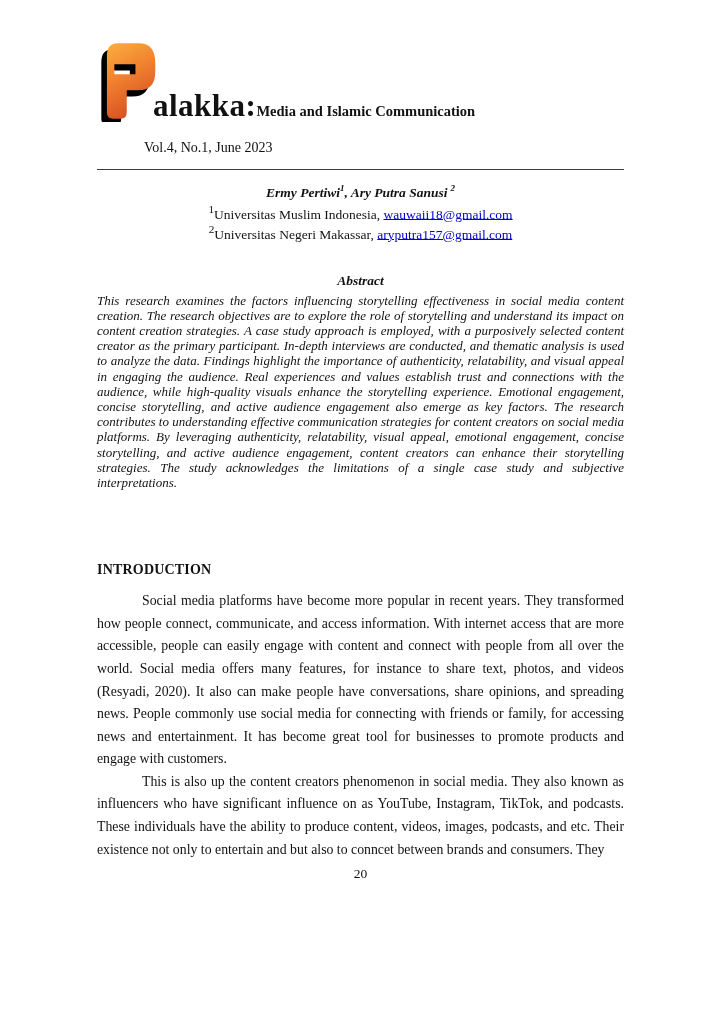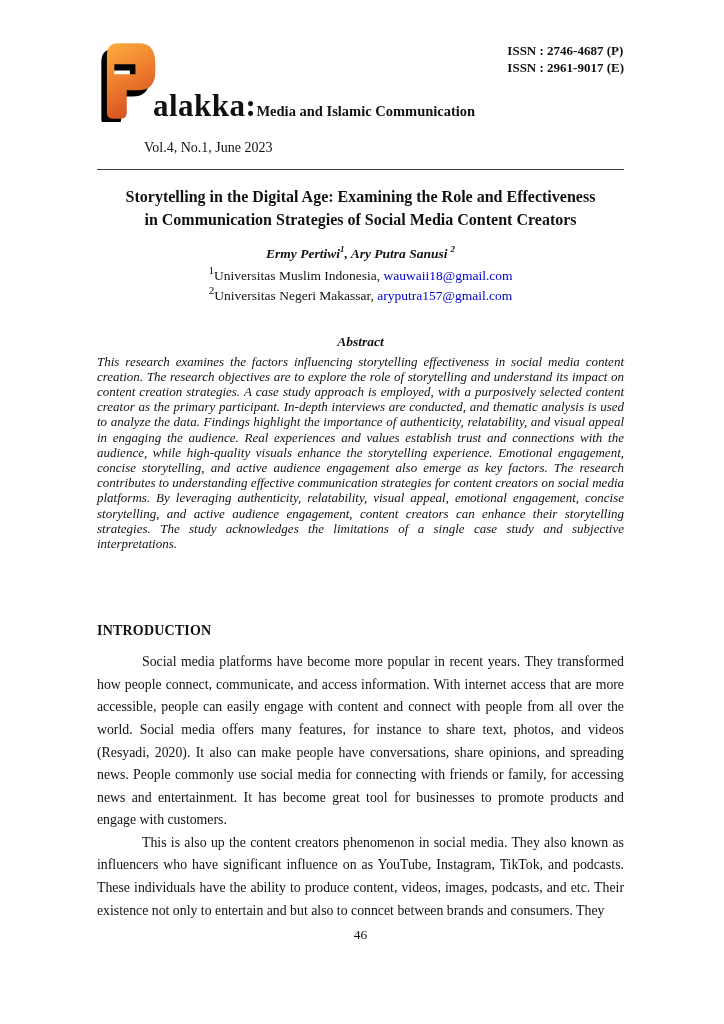--- a/index.html
+++ b/index.html
@@ -25,21 +25,21 @@
   .issn-block { text-align: left; padding-top: 2px; }
   .issn-line { font-size: 13px; font-weight: bold; line-height: 17px; white-space: nowrap; }
   .volume-line { font-size: 14px; margin-top: 18px; margin-left: 47px; }
   .header-rule { border: none; border-top: 1.5px solid #3c3c3c; margin-top: 13px; }
   
   .article-title { margin-top: 15px; text-align: center; font-weight: bold; font-size: 16px; line-height: 23px; }
   .authors-line { margin-top: 13px; text-align: center; font-weight: bold; font-style: italic; font-size: 13.5px; }
   .authors-line sup, .affiliation sup { font-size: 9px; }
   .sup-gap { margin-left: 3px; }
   .affiliations { text-align: center; font-size: 13.5px; line-height: 15.5px; margin-top: 1px; }
-  .email-link { color: #0000cc; cursor: pointer; }
+  .email-link { color: #0000cc; text-decoration: underline; cursor: pointer; }
   
   .abstract-section { margin-top: 31px; }
   .abstract-heading { font-weight: bold; font-style: italic; font-size: 13.5px; text-align: center; }
   .abstract-body { font-style: italic; font-size: 13px; line-height: 15.2px; text-align: justify; margin-top: 4px; }
   .keywords-line { margin-top: 9px; font-style: italic; font-size: 13.5px; }
   .keywords-label { font-weight: bold; text-decoration: underline; }
   
   .section-heading { margin-top: 72px; font-weight: bold; font-size: 14px; letter-spacing: 0.2px; }
   .body-paragraph { font-size: 13.8px; line-height: 22.6px; text-align: justify; text-indent: 45px; }
   .body-paragraph.first { margin-top: 12px; }
@@ -61,45 +61,37 @@
           </linearGradient>
           <path id="pshape" fill-rule="evenodd" d="M34,4 h34 Q94,4 94,36 v14 Q94,80 66,80 h-18 v36 q0,10 -10,10 h-12 q-10,0 -10,-10 V24 Q16,4 34,4 Z M28,38 h34 v16 h-34 z"></path>
         </defs>
         <use href="#pshape" transform="translate(-9,10)" fill="#000000"></use>
         <use href="#pshape" fill="url(#pgrad)"></use>
       </svg>
       <div class="logo-wordmark">
         <span class="logo-name">alakka:</span><span class="logo-tagline">Media and Islamic Communication</span>
       </div>
     </div>
-    <div class="issn-block">
-      <div class="issn-line">ISSN : 2746-4687 (P)</div>
-      <div class="issn-line">ISSN : 2961-9017 (E)</div>
-    </div>
   </div>
   <div class="volume-line">Vol.4, No.1, June 2023</div>
   <hr class="header-rule">
 
-  <h1 class="article-title">
-    <div>Storytelling in the Digital Age: Examining the Role and Effectiveness</div>
-    <div>in Communication Strategies of Social Media Content Creators</div>
-  </h1>
 
   <div class="authors-line"><span>Ermy Pertiwi</span><sup>1</sup><span>, </span><span>Ary Putra Sanusi</span><sup class="sup-gap">2</sup></div>
 
   <div class="affiliations">
     <div><sup>1</sup><span>Universitas Muslim Indonesia, </span><a class="email-link">wauwaii18@gmail.com</a></div>
     <div><sup>2</sup><span>Universitas Negeri Makassar, </span><a class="email-link">aryputra157@gmail.com</a></div>
   </div>
 
   <div class="abstract-section">
     <div class="abstract-heading">Abstract</div>
     <div class="abstract-body">This research examines the factors influencing storytelling effectiveness in social media content creation. The research objectives are to explore the role of storytelling and understand its impact on content creation strategies. A case study approach is employed, with a purposively selected content creator as the primary participant. In-depth interviews are conducted, and thematic analysis is used to analyze the data. Findings highlight the importance of authenticity, relatability, and visual appeal in engaging the audience. Real experiences and values establish trust and connections with the audience, while high-quality visuals enhance the storytelling experience. Emotional engagement, concise storytelling, and active audience engagement also emerge as key factors. The research contributes to understanding effective communication strategies for content creators on social media platforms. By leveraging authenticity, relatability, visual appeal, emotional engagement, concise storytelling, and active audience engagement, content creators can enhance their storytelling strategies. The study acknowledges the limitations of a single case study and subjective interpretations.</div>
   </div>
 
 
   <h2 class="section-heading">INTRODUCTION</h2>
   <p class="body-paragraph first">Social media platforms have become more popular in recent years. They transformed how people connect, communicate, and access information. With internet access that are more accessible, people can easily engage with content and connect with people from all over the world. Social media offers many features, for instance to share text, photos, and videos (Resyadi, 2020). It also can make people have conversations, share opinions, and spreading news. People commonly use social media for connecting with friends or family, for accessing news and entertainment. It has become great tool for businesses to promote products and engage with customers.</p>
   <p class="body-paragraph">This is also up the content creators phenomenon in social media. They also known as influencers who have significant influence on as YouTube, Instagram, TikTok, and podcasts. These individuals have the ability to produce content, videos, images, podcasts, and etc. Their existence not only to entertain and but also to conncet between brands and consumers. They</p>
 
-  <div class="page-number">46</div>
+  <div class="page-number">20</div>
 
 </div>
 
 </body></html>

